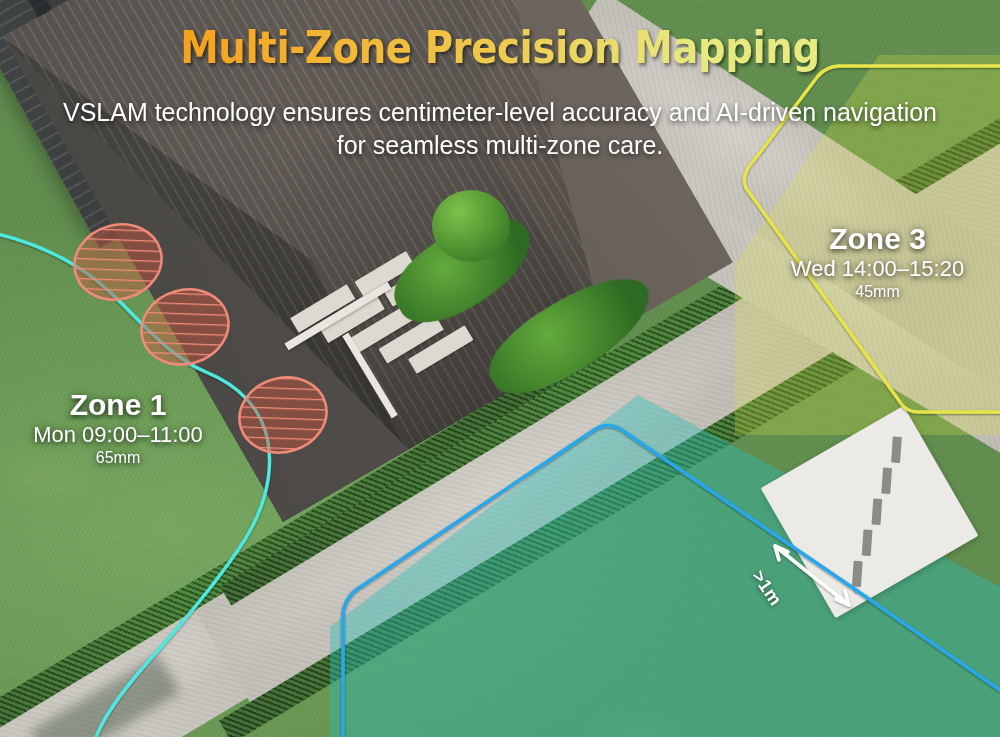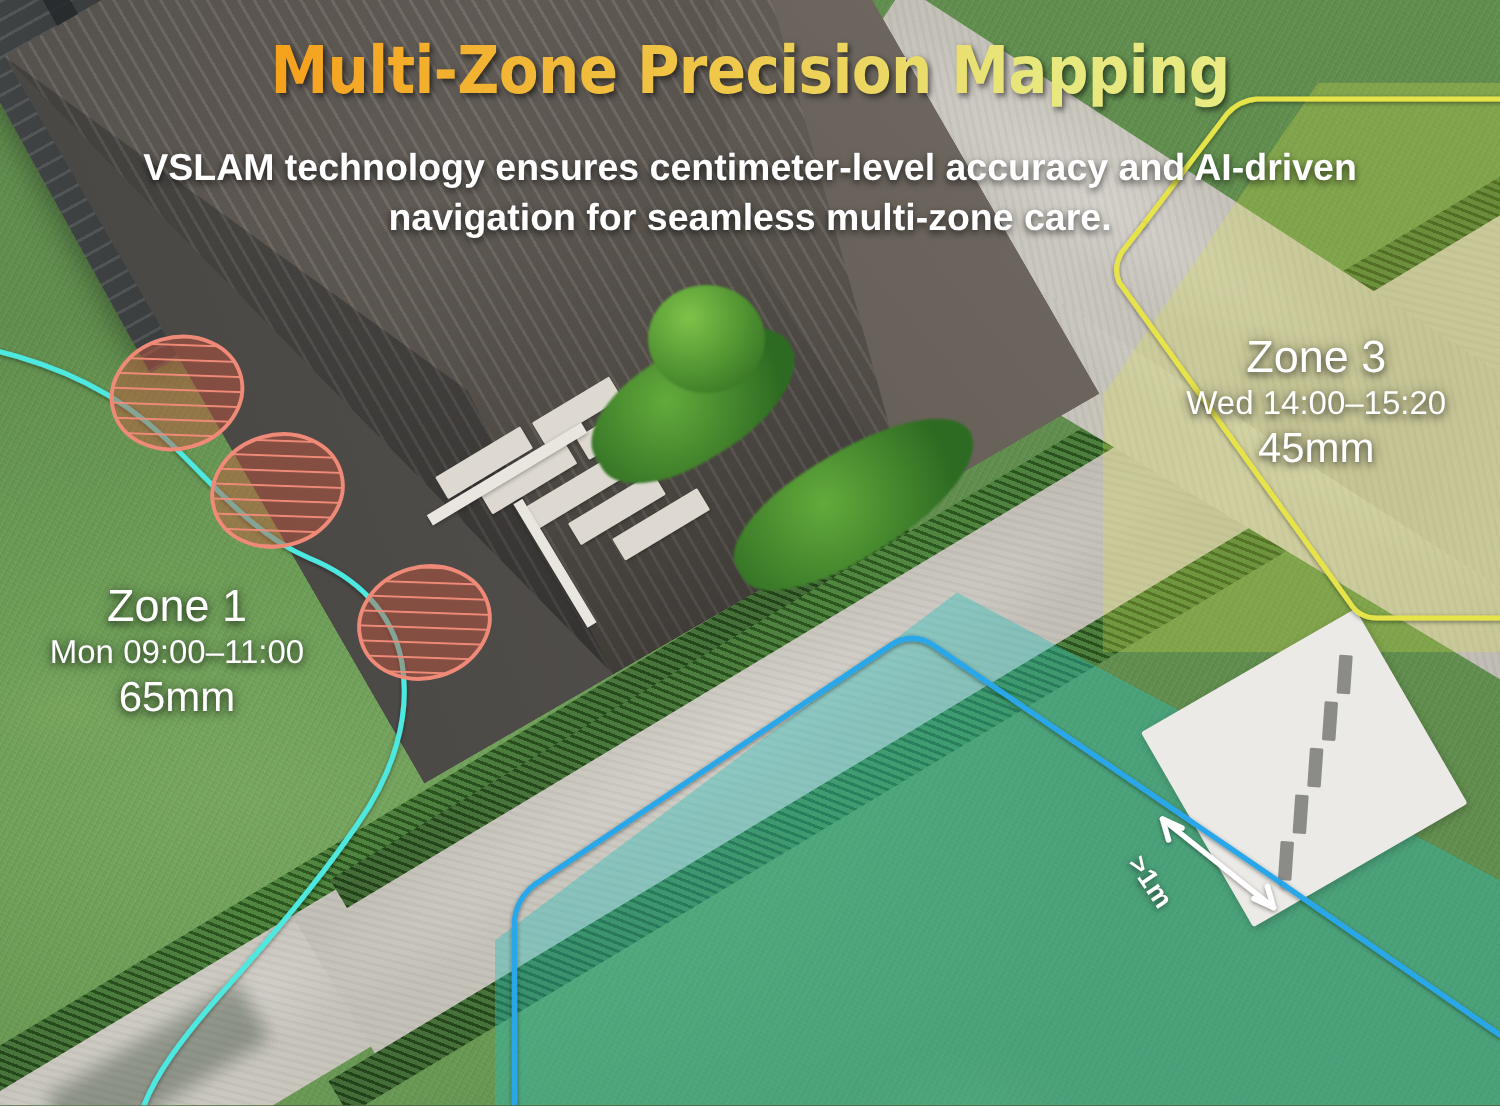--- a/index.html
+++ b/index.html
@@ -150,29 +150,29 @@
     transform:scaleX(.88);
     background:linear-gradient(90deg,#F39200 0%,#F5A623 18%,#EFC84A 48%,#E7E87E 72%,#E9EC86 100%);
     -webkit-background-clip:text;background-clip:text;
     color:transparent;-webkit-text-fill-color:transparent;
     filter:drop-shadow(2px 2px 2px rgba(0,0,0,.55));
     white-space:nowrap;
   }
   .subtitle{
     position:absolute;left:50%;top:96px;transform:translateX(-50%);
     width:880px;text-align:center;
-    color:#fff;font-size:25px;line-height:1.33;font-weight:700;
+    color:#fff;font-size:25px;line-height:1.33;font-weight:400;
     text-shadow:0 2px 5px rgba(0,0,0,.65);
   }
 
   .zone-label{position:absolute;text-align:center;color:#fff;white-space:nowrap;
     text-shadow:0 2px 5px rgba(0,0,0,.6),0 0 10px rgba(0,0,0,.35);}
-  .zone-label .zl-name{font-size:30px;font-weight:400;line-height:1.12;}
+  .zone-label .zl-name{font-size:30px;font-weight:700;line-height:1.12;}
   .zone-label .zl-sched{font-size:22px;font-weight:400;line-height:1.22;}
-  .zone-label .zl-height{font-size:28px;font-weight:400;line-height:1.22;}
+  .zone-label .zl-height{font-size:16px;font-weight:400;line-height:1.22;}
 
   #zone1-label{left:-2px;top:388px;width:240px;}
   #zone2-label{left:455px;top:578px;width:300px;}
   #zone3-label{left:755px;top:222px;width:245px;}
 
   .gap-label{
     position:absolute;left:756px;top:562px;
     color:#fff;font-size:18px;font-weight:700;
     transform:rotate(56deg);transform-origin:left center;
     text-shadow:0 1px 4px rgba(0,0,0,.6);

